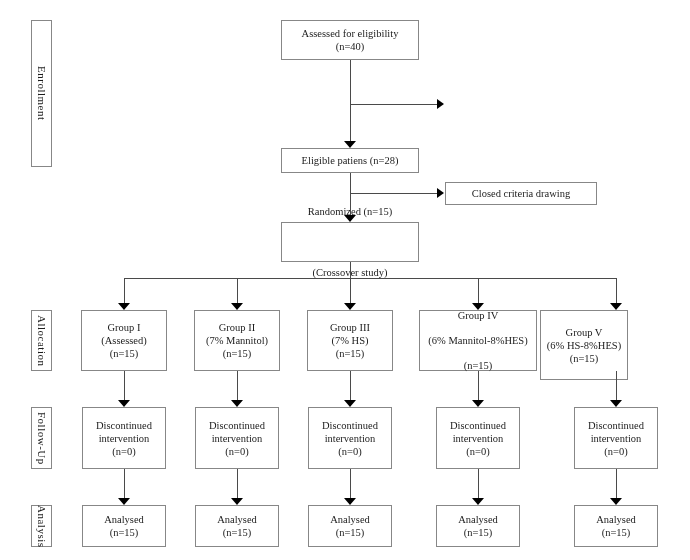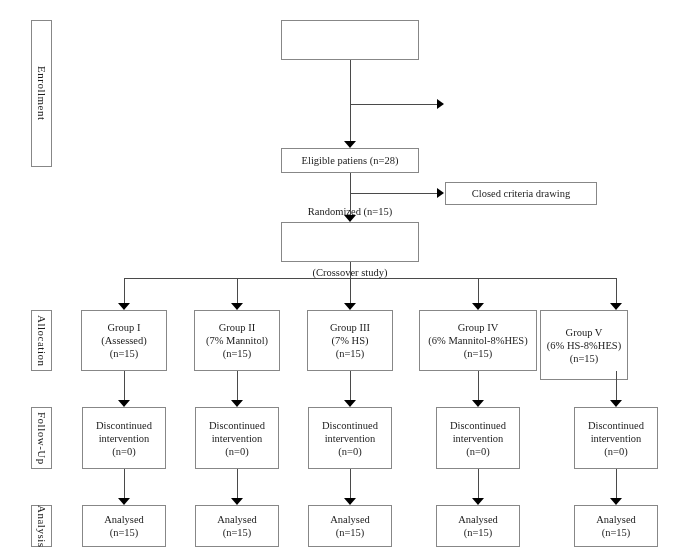--- a/index.html
+++ b/index.html
@@ -46,20 +46,22 @@
     <span>Allocation</span>
   </div>
   <div class="phase" style="top:407px; height:62px;">
     <span>Follow-Up</span>
   </div>
   <div class="phase" style="top:505px; height:42px;">
     <span>Analysis</span>
   </div>
 
   <div class="box" style="left:281px; top:20px; width:138px; height:40px;">
+    <div class="ln">Assessed for eligibility</div>
+    <div class="ln">(n=40)</div>
   </div>
 
 
   <div class="box" style="left:281px; top:148px; width:138px; height:25px;">
     <div class="ln">Eligible patiens (n=28)</div>
   </div>
 
   <div class="box" style="left:445px; top:182px; width:152px; height:23px;">
     <div class="ln">Closed criteria drawing</div>
   </div>
@@ -101,21 +103,21 @@
   <div class="box" style="left:194px; top:310px; width:86px; height:61px;">
     <div class="ln">Group II</div>
     <div class="ln">(7% Mannitol)</div>
     <div class="ln">(n=15)</div>
   </div>
   <div class="box" style="left:307px; top:310px; width:86px; height:61px;">
     <div class="ln">Group III</div>
     <div class="ln">(7% HS)</div>
     <div class="ln">(n=15)</div>
   </div>
-  <div class="box" style="left:419px; top:310px; width:118px; height:61px;">
+  <div class="box" style="left:419px; top:310px; width:118px; height:61px;gap:12px;">
     <div class="ln">Group IV</div>
     <div class="ln">(6% Mannitol-8%HES)</div>
     <div class="ln">(n=15)</div>
   </div>
   <div class="box" style="left:540px; top:310px; width:88px; height:70px;">
     <div class="ln">Group V</div>
     <div class="ln">(6% HS-8%HES)</div>
     <div class="ln">(n=15)</div>
   </div>
 

